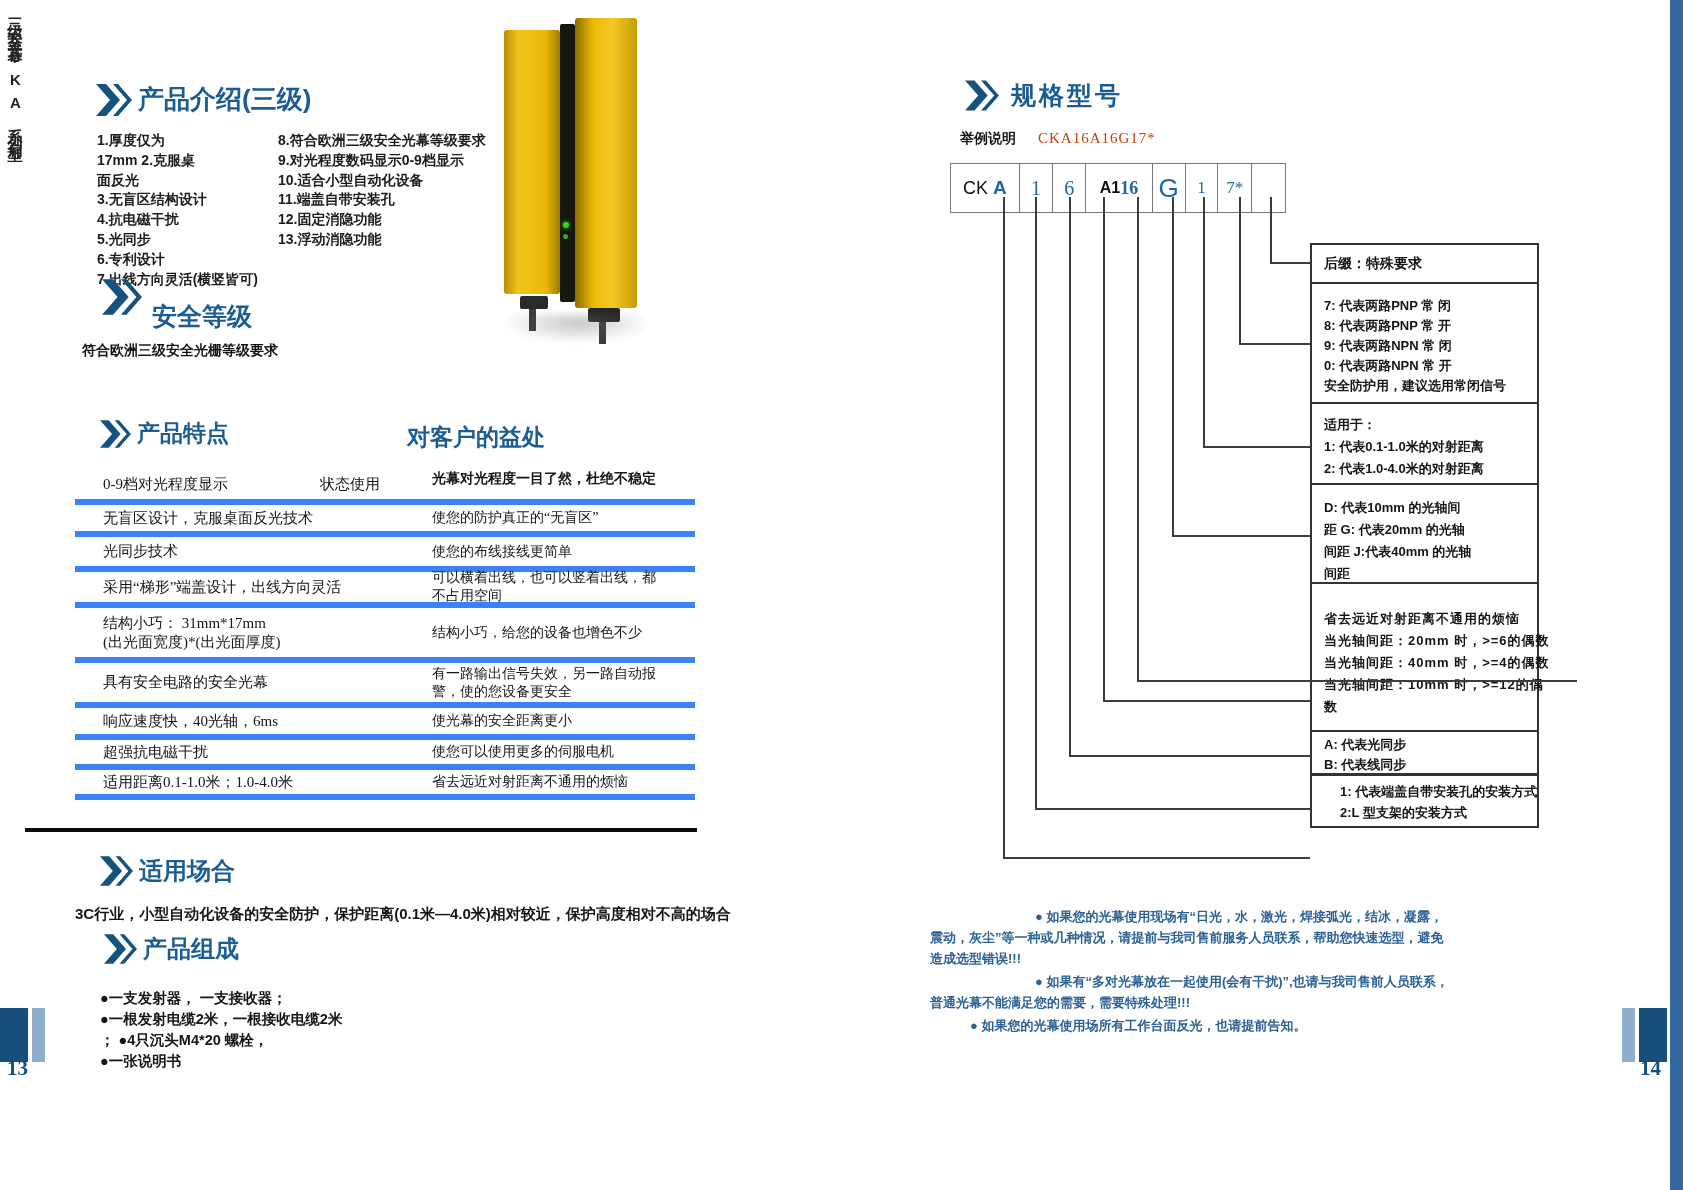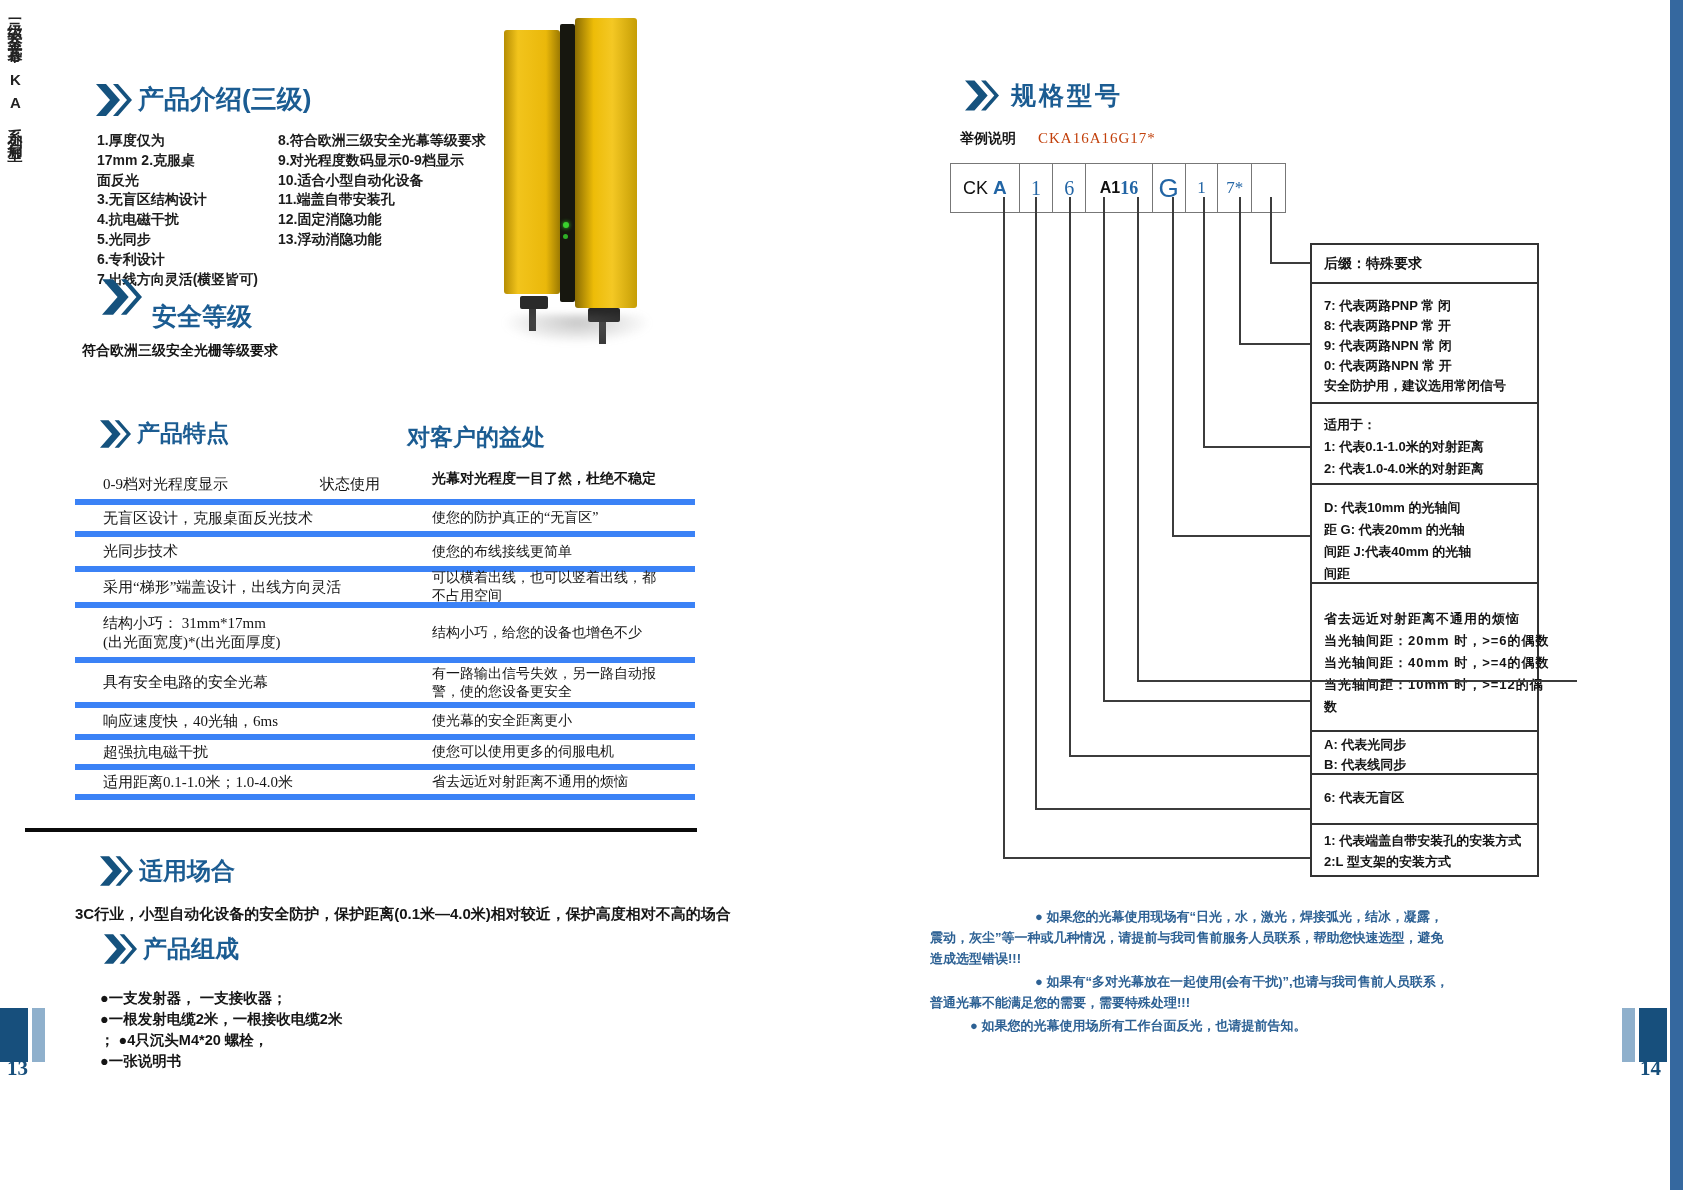--- a/index.html
+++ b/index.html
@@ -248,21 +248,21 @@
     <div>当光轴间距：10mm 时，&gt;=12的偶</div>
     <div>数</div>
   </div>
   <div class="ibox" style="top:730px;height:45px;padding:3px 6px 0 12px;line-height:20px">
     <div>A:  代表光同步</div>
     <div>B:   代表线同步</div>
   </div>
   <div class="ibox" style="top:773px;height:52px;padding:14px 0 0 12px">
     <div>6: 代表无盲区</div>
   </div>
-  <div class="ibox" style="top:823px;height:54px;padding:5px 0 0 12px;line-height:21px">
+  <div class="ibox" style="top:774px;height:54px;padding:5px 0 0 28px;line-height:21px">
     <div>1:  代表端盖自带安装孔的安装方式</div>
     <div>2:L   型支架的安装方式</div>
   </div>
 
   <div class="abs" style="left:930px;top:906px;width:522px">
     <p class="note" style="text-indent:105px">●  如果您的光幕使用现场有“日光，水，激光，焊接弧光，结冰，凝露，震动，灰尘”等一种或几种情况，请提前与我司售前服务人员联系，帮助您快速选型，避免造成选型错误!!!</p>
     <p class="note" style="text-indent:105px;margin-top:2px">●  如果有“多对光幕放在一起使用(会有干扰)”,也请与我司售前人员联系，普通光幕不能满足您的需要，需要特殊处理!!!</p>
     <p class="note" style="text-indent:40px;margin-top:2px">●  如果您的光幕使用场所有工作台面反光，也请提前告知。</p>
   </div>
 

